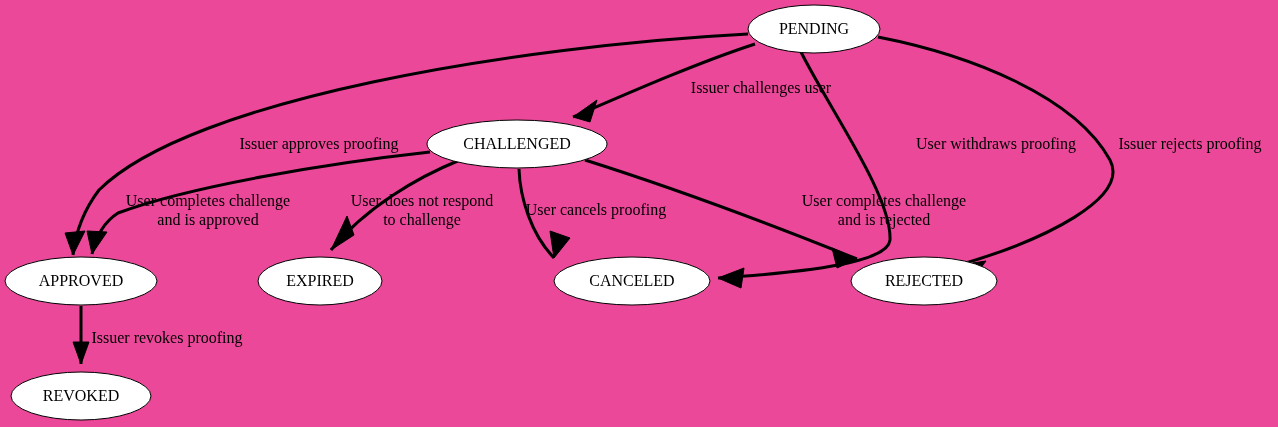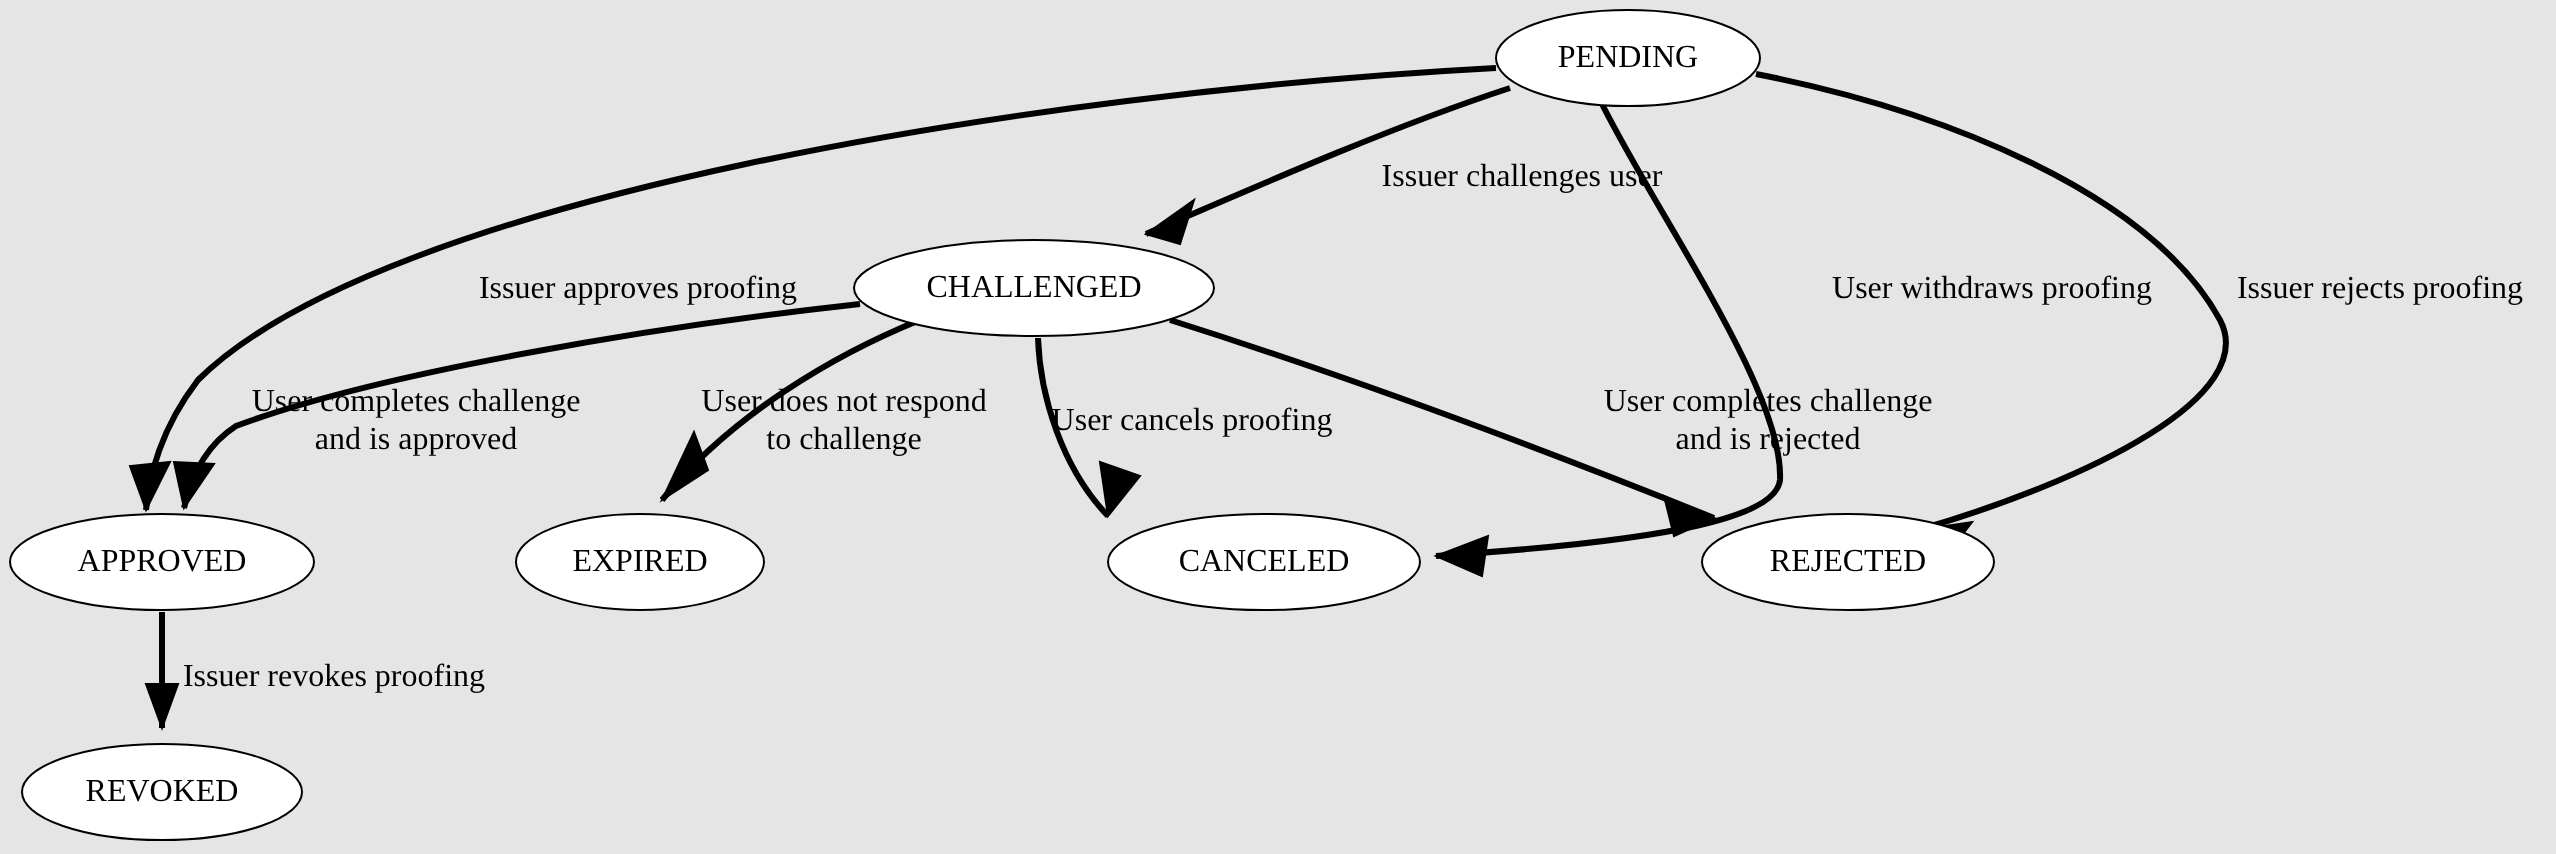--- a/index.html
+++ b/index.html
@@ -11,21 +11,21 @@
   body {
     width: 1278px;
     height: 427px;
     font-family: "Liberation Serif", "DejaVu Serif", serif;
     overflow: hidden;
   }
   #diagram-root {
     position: relative;
     width: 1278px;
     height: 427px;
-    background: #e5e5e5;
+    background: #ec4899;
   }
   svg#graph {
     display: block;
     width: 1278px;
     height: 427px;
   }
   .node-ellipse {
     fill: #ffffff;
     stroke: #000000;
     stroke-width: 1;

